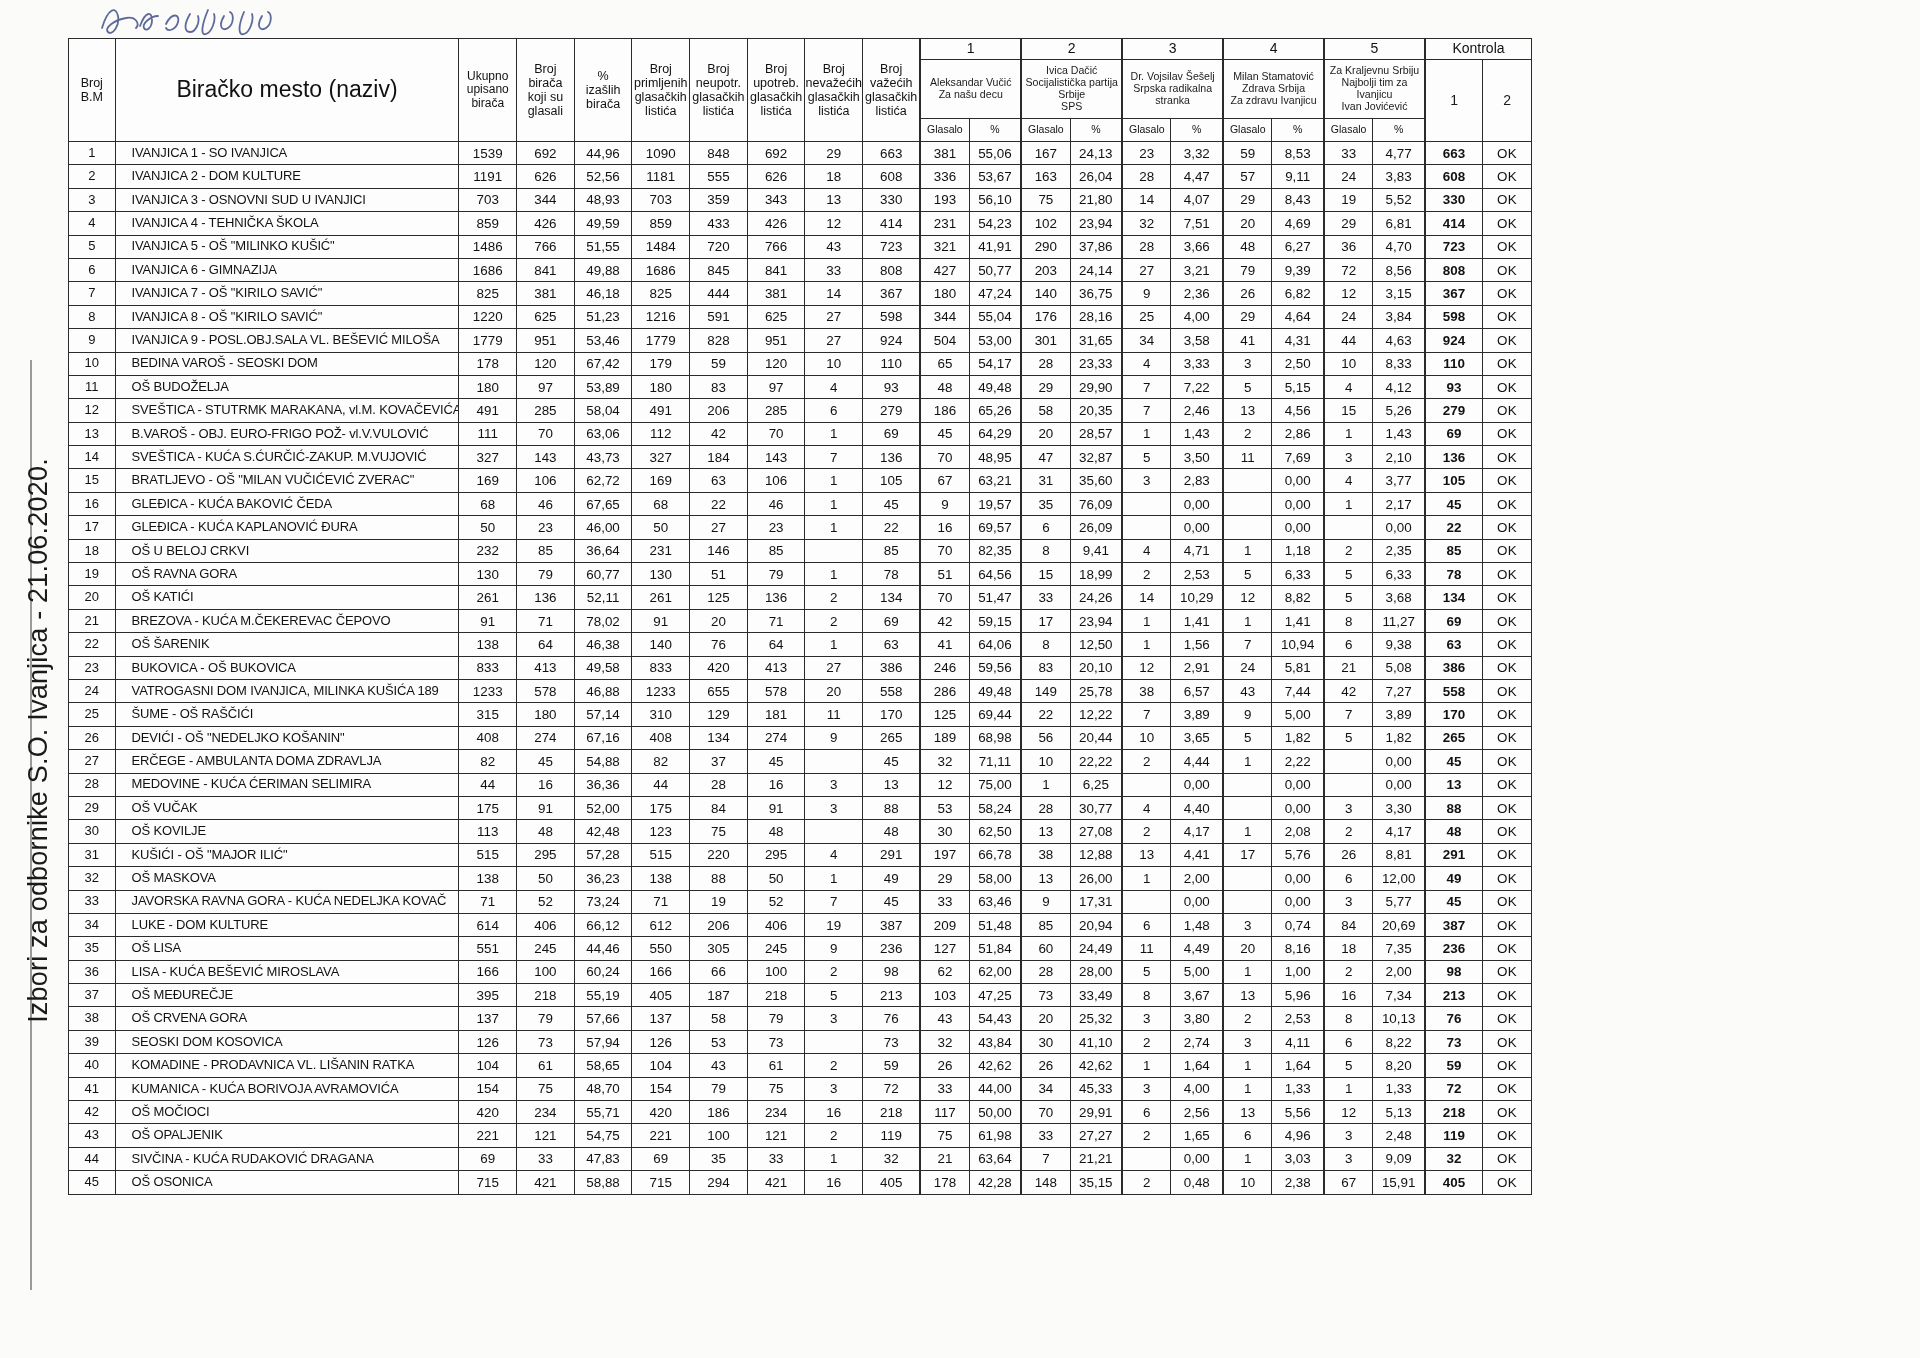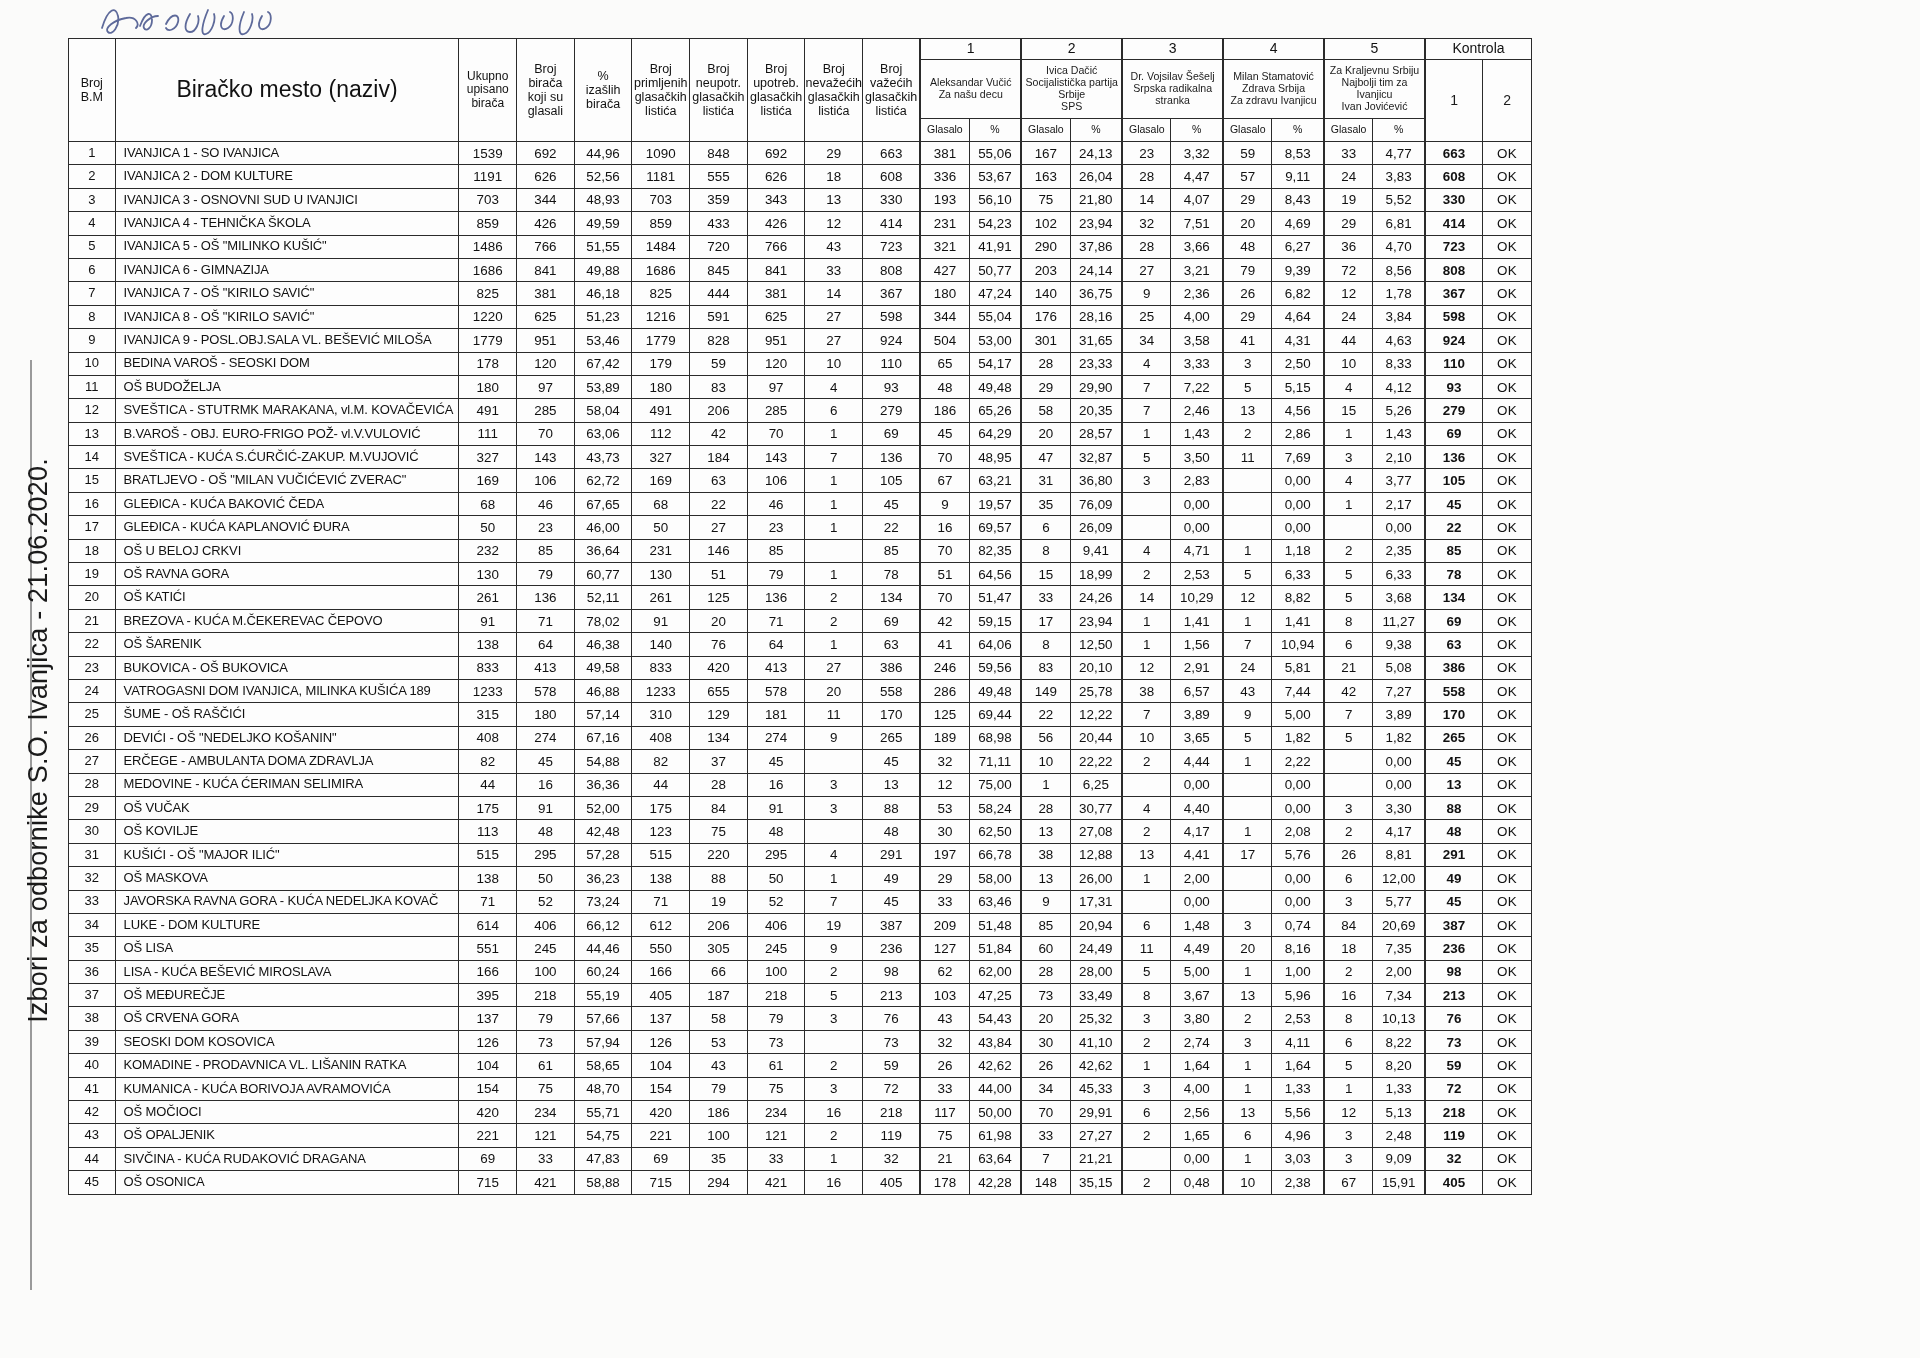--- a/index.html
+++ b/index.html
@@ -99,21 +99,21 @@
   .c-stat  { width: 52px; }
   .c-gl    { width: 44px; }
   .c-pp    { width: 47px; }
   .c-k1    { width: 52px; }
   .c-k2    { width: 44px; }
 
   tbody tr { height: 23.4px; }
   tbody td { font-size: 13.4px; }
   tbody td.name {
     text-align: left;
-    padding-left: 8px;
+    padding-left: 16px;
     font-size: 13px;
     letter-spacing: -0.15px;
     white-space: nowrap;
     overflow: hidden;
   }
   tbody td.rownum { font-size: 13px; }
   td.shade { background: #e4e4e4; }
   td.ctrl1 { font-weight: bold; }
   td.ctrl2 { font-weight: normal; letter-spacing: .4px; }
 </style>
@@ -404,21 +404,21 @@
             <td class="vthick-r">367</td>
             <td class="vthick-l">180</td>
             <td class="shade">47,24</td>
             <td class="vthick-l">140</td>
             <td class="shade">36,75</td>
             <td class="vthick-l">9</td>
             <td class="shade">2,36</td>
             <td class="vthick-l">26</td>
             <td class="shade">6,82</td>
             <td class="vthick-l">12</td>
-            <td class="shade vthick-r">1,78</td>
+            <td class="shade vthick-r">3,15</td>
             <td class="ctrl1 vthick-l">367</td>
             <td class="ctrl2">OK</td>
           </tr>
           <tr>
             <td class="rownum">8</td>
             <td class="name">IVANJICA 8 - OŠ "KIRILO SAVIĆ"</td>
             <td>1220</td>
             <td>625</td>
             <td class="shade">51,23</td>
             <td>1216</td>
@@ -590,21 +590,21 @@
             <td>106</td>
             <td class="shade">62,72</td>
             <td>169</td>
             <td>63</td>
             <td>106</td>
             <td>1</td>
             <td class="vthick-r">105</td>
             <td class="vthick-l">67</td>
             <td class="shade">63,21</td>
             <td class="vthick-l">31</td>
-            <td class="shade">36,80</td>
+            <td class="shade">35,60</td>
             <td class="vthick-l">3</td>
             <td class="shade">2,83</td>
             <td class="vthick-l"></td>
             <td class="shade">0,00</td>
             <td class="vthick-l">4</td>
             <td class="shade vthick-r">3,77</td>
             <td class="ctrl1 vthick-l">105</td>
             <td class="ctrl2">OK</td>
           </tr>
           <tr>

